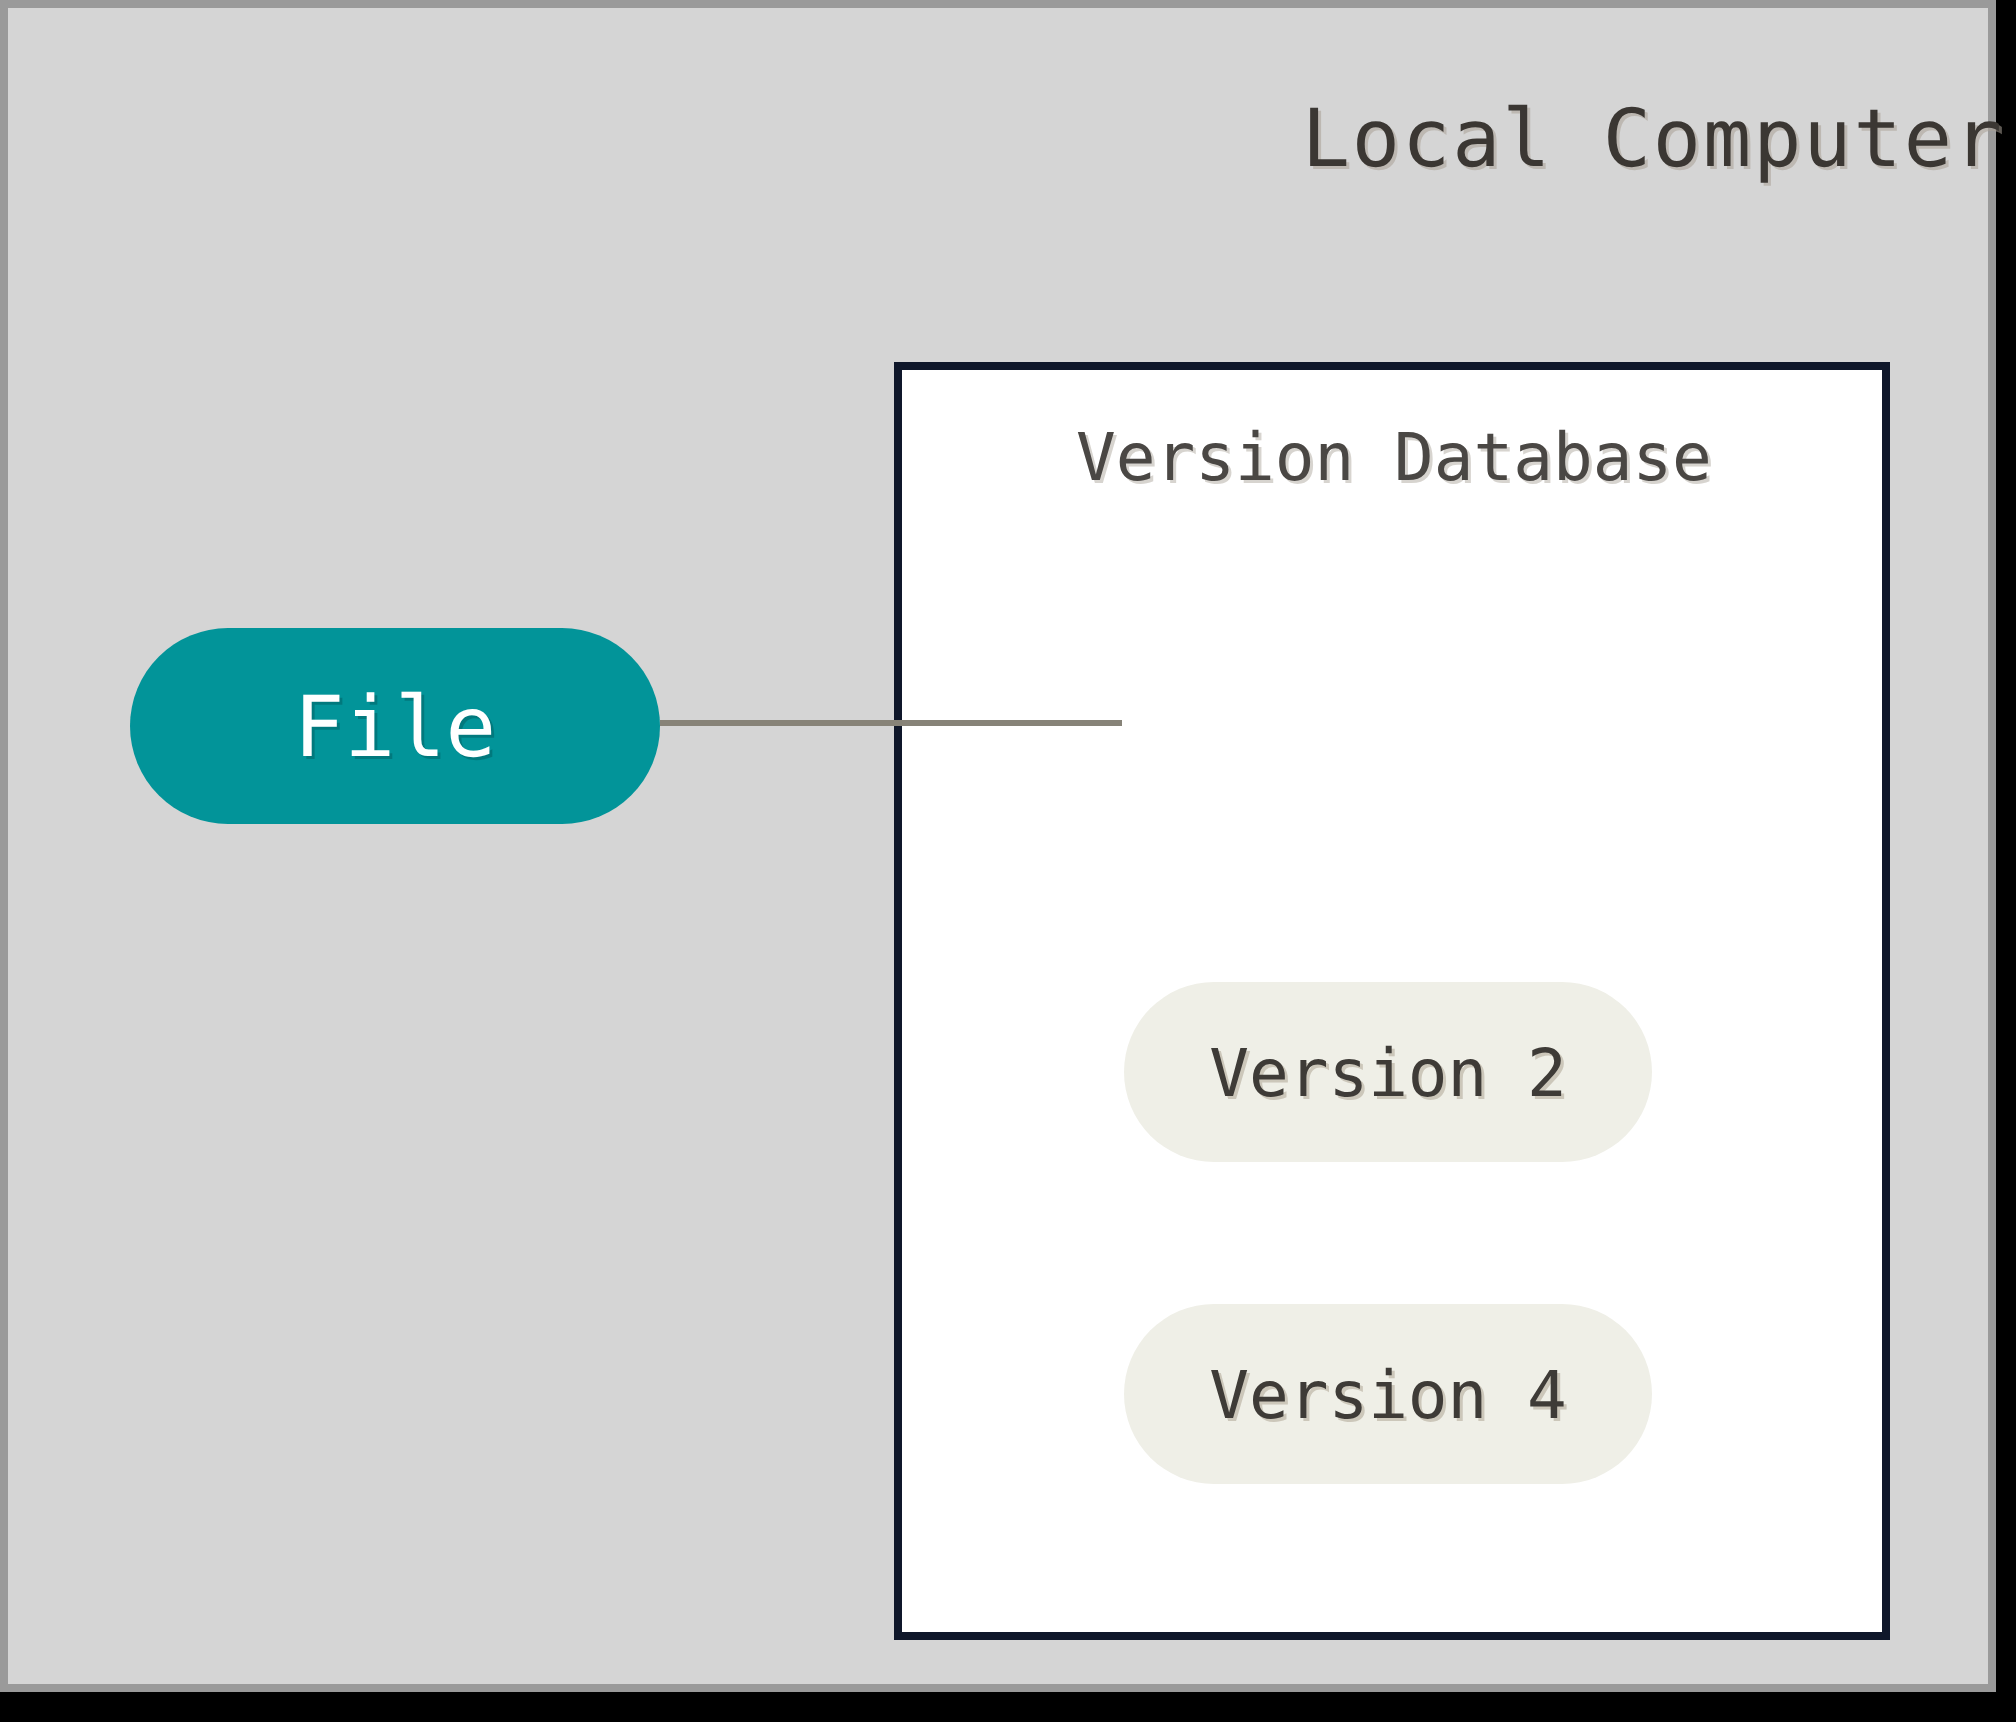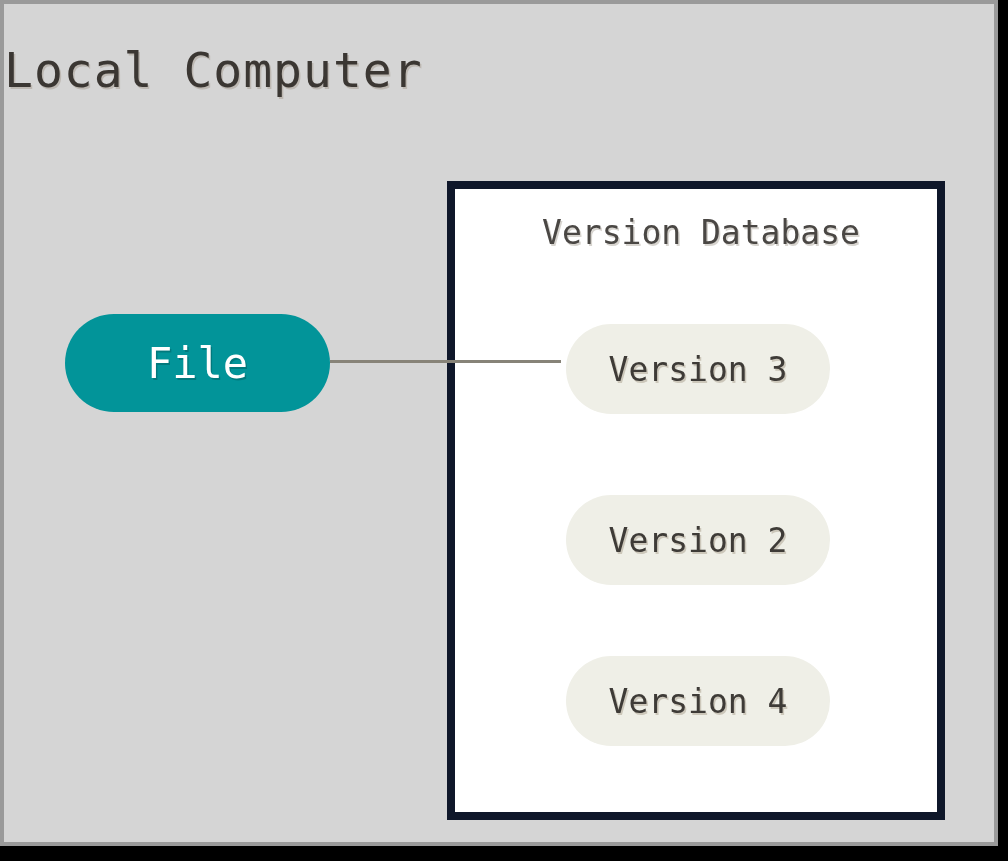--- a/index.html
+++ b/index.html
@@ -38,22 +38,22 @@
     border-bottom: 4px solid #9a9a9a;
     box-sizing: border-box;
   }
 
   
   .diagram-title {
     position: absolute;
     left: 0px;
     top: 40px;
     width: 998px;
-    text-align: left;
-    font-size: 48px;
+    text-align: right;
+    font-size: 40px;
     line-height: 52px;
     letter-spacing: 1px;
     color: #3b3733;
     text-shadow: 1.5px 1.5px 0 rgba(170,160,150,0.55);
     white-space: nowrap;
   }
 
   
   .checkout-label {
     position: absolute;
@@ -87,21 +87,21 @@
   }
 
   
   .db-panel {
     position: absolute;
     left: 443px;
     top: 177px;
     width: 498px;
     height: 639px;
     background: #ffffff;
-    border: 8px solid #0f172a;
+    border: 4px solid #0f172a;
     box-sizing: border-box;
   }
   .db-title {
     position: absolute;
     left: 0;
     top: 22px;
     width: 492px;
     text-align: center;
     font-size: 33px;
     line-height: 44px;
@@ -157,23 +157,20 @@
     <div class="file-node">
       <span>File</span>
     </div>
 
     <div class="conn conn-file-v3"></div>
 
     <div class="db-panel">
 
       <div class="db-title">Version Database</div>
 
-      <div class="version-node v3">
-        <span>Version 3</span>
-      </div>
 
       <div class="version-node v2">
         <span>Version 2</span>
       </div>
 
       <div class="version-node v1">
         <span>Version 4</span>
       </div>
 
     </div>

